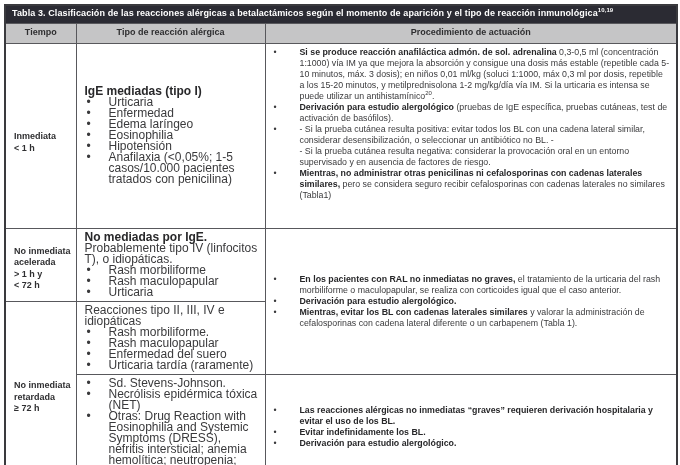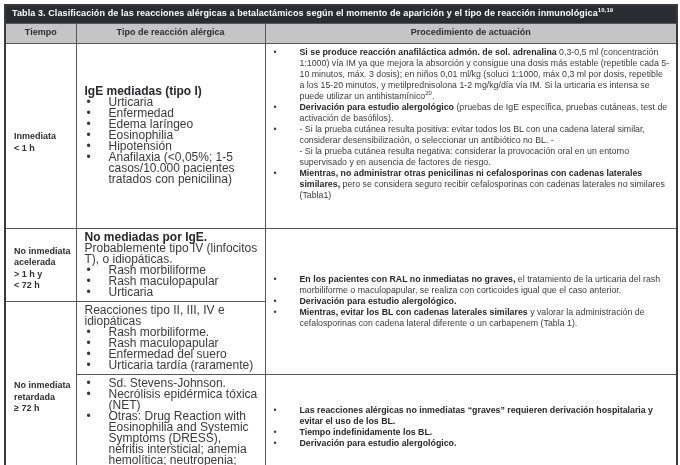--- a/index.html
+++ b/index.html
@@ -211,21 +211,21 @@
             </ul>
           </td>
         <td class="proc v-mid">
             <ul class="blist">
               <li>
                 <span class="marker">•</span>
                 <span class="btext"><span class="b">Las reacciones alérgicas no inmediatas “graves” requieren derivación hospitalaria y evitar el uso de los BL.</span></span>
               </li>
               <li>
                 <span class="marker">•</span>
-                <span class="btext"><span class="b">Tiempo indefinidamente los BL.</span></span>
+                <span class="btext"><span class="b">Evitar indefinidamente los BL.</span></span>
               </li>
               <li>
                 <span class="marker">•</span>
                 <span class="btext"><span class="b">Derivación para estudio alergológico.</span></span>
               </li>
             </ul>
           </td>
       </tr>
     </tbody>
   </table>

